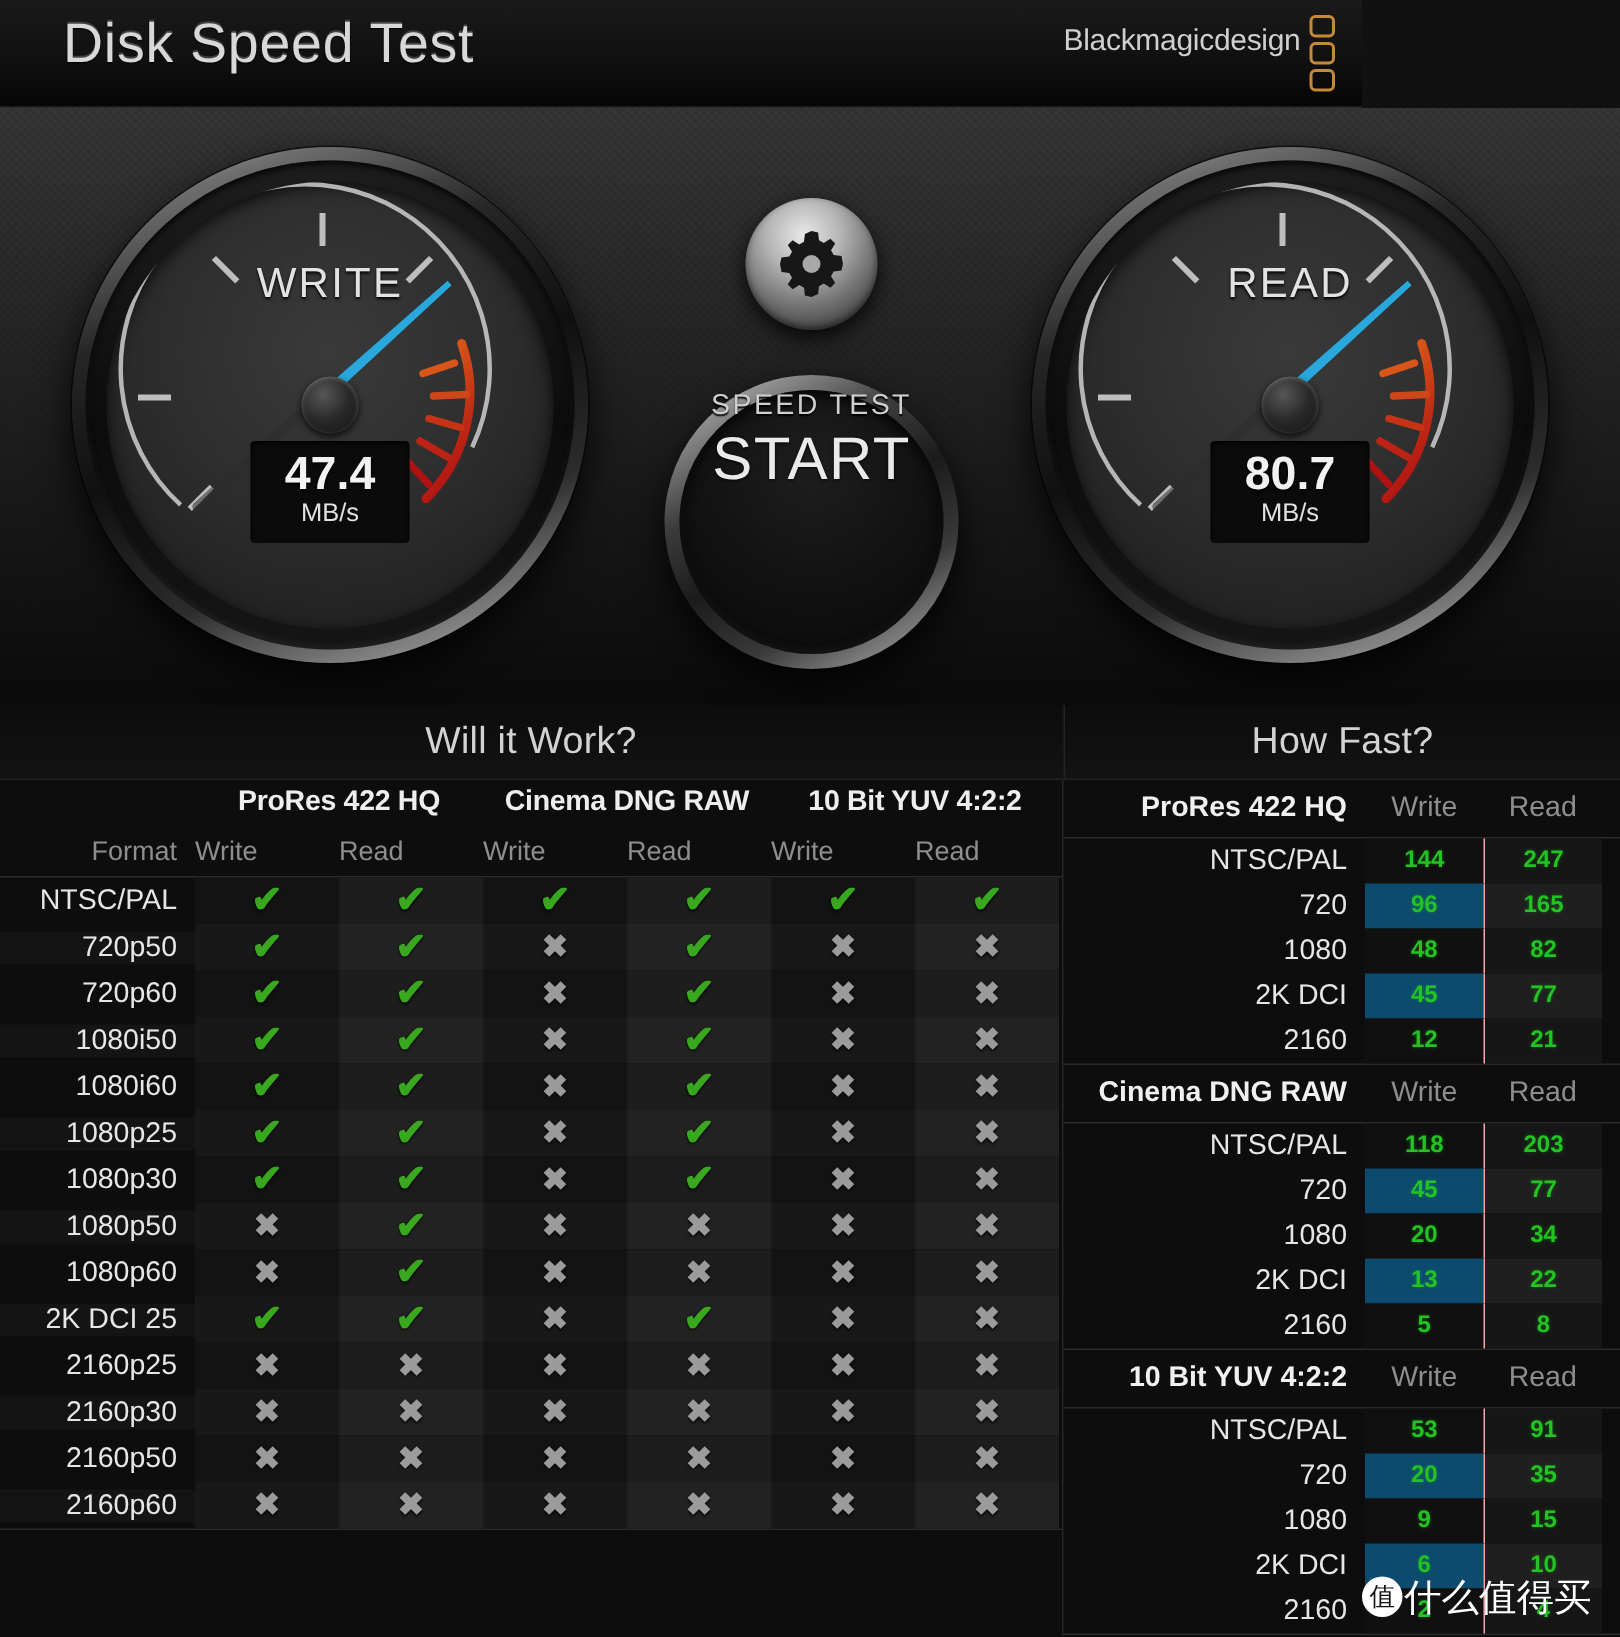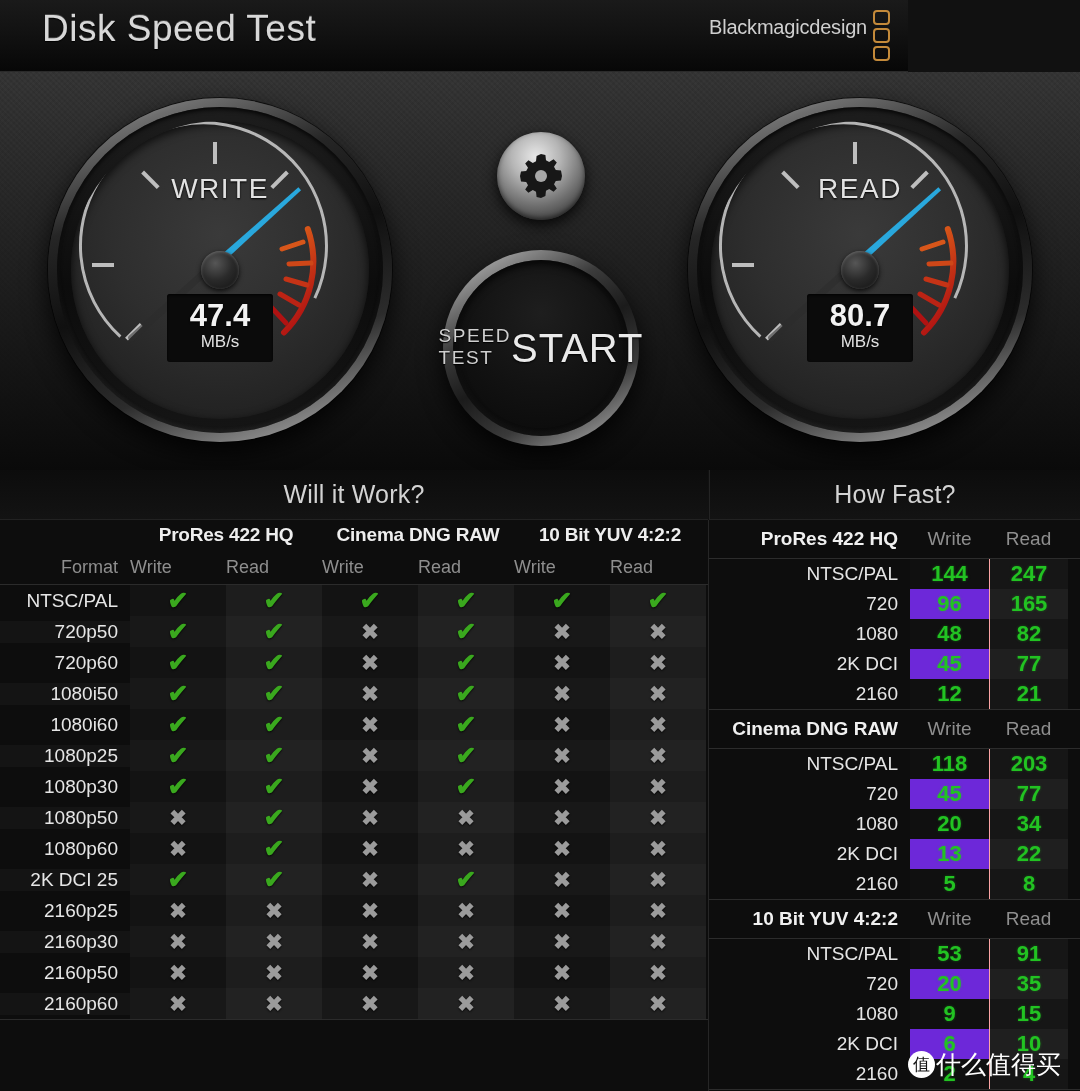--- a/index.html
+++ b/index.html
@@ -177,22 +177,22 @@
     background: linear-gradient(150deg, #d6d6d6 0%, #8a8a8a 16%, #3c3c3c 34%, #1b1b1b 52%, #3a3a3a 72%, #9a9a9a 92%, #cfcfcf 100%);
     box-shadow: 0 10px 24px rgba(0,0,0,0.85);
     padding: 10px;
     cursor: pointer;
   }
   .start-inner {
     width: 100%; height: 100%;
     border-radius: 50%;
     background: radial-gradient(circle at 50% 30%, #1e1e1e 0%, #121212 50%, #080808 100%);
     box-shadow: inset 0 3px 9px rgba(0,0,0,0.9), inset 0 -2px 6px rgba(130,130,130,0.13);
-    display: flex; flex-direction: row;
-    align-items: center; justify-content: center;
+    display: flex; flex-direction: column;
+    align-items: center; 
   }
   .start-inner .sub {
     font-size: 19px;
     letter-spacing: 1.6px;
     color: #cfcfcf;
     margin-bottom: 2px;
     text-shadow: 0 1px 1px #000;
   }
   .start-inner .main {
     font-size: 40px;
@@ -324,28 +324,28 @@
     width: 201px;
     text-align: right;
     padding-right: 12px;
     font-size: 19px;
     color: #e6e6e6;
     display: flex; align-items: center; justify-content: flex-end;
   }
   .rt-row .wcol, .rt-row .rcol {
     width: 79px;
     display: flex; align-items: center; justify-content: center;
-    font-size: 22px;
+    font-size: 16px;
     font-weight: bold;
     color: #22c322;
     text-shadow: 0 0 3px rgba(34,195,34,0.35);
   }
   .rt-row .wcol { background: #101010; }
   .rt-row .rcol { background: #161616; border-left: 1px solid #fca5a5; }
-  .rt-row.alt .wcol { background: #6d28d9; }
+  .rt-row.alt .wcol { background: #0c4a6e; }
   .rt-row.alt .rcol { background: #1f1f1f; }
   .rt-valbox {
     border-top: 1px solid #2c2c2c;
     border-bottom: 1px solid #2c2c2c;
   }
 
   
   .watermark {
     position: absolute;
     left: 908px; top: 1048px;

